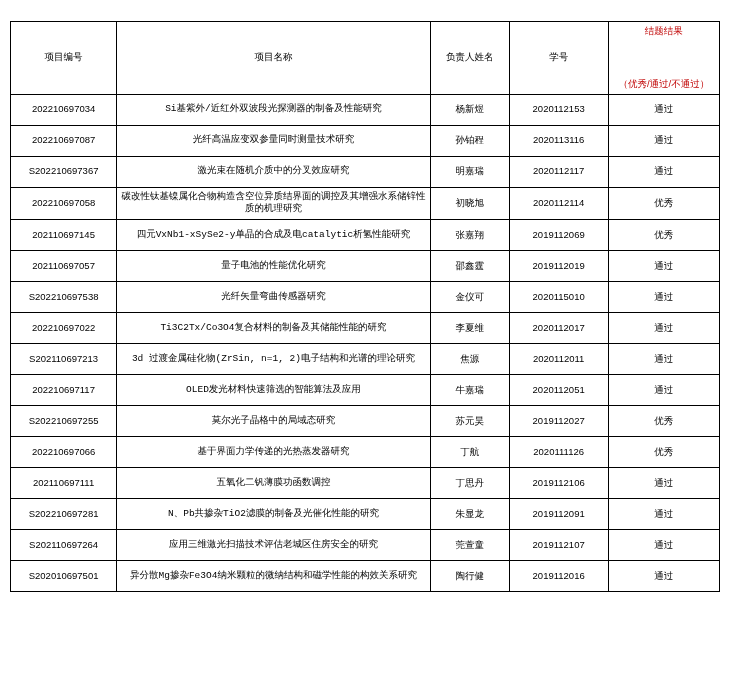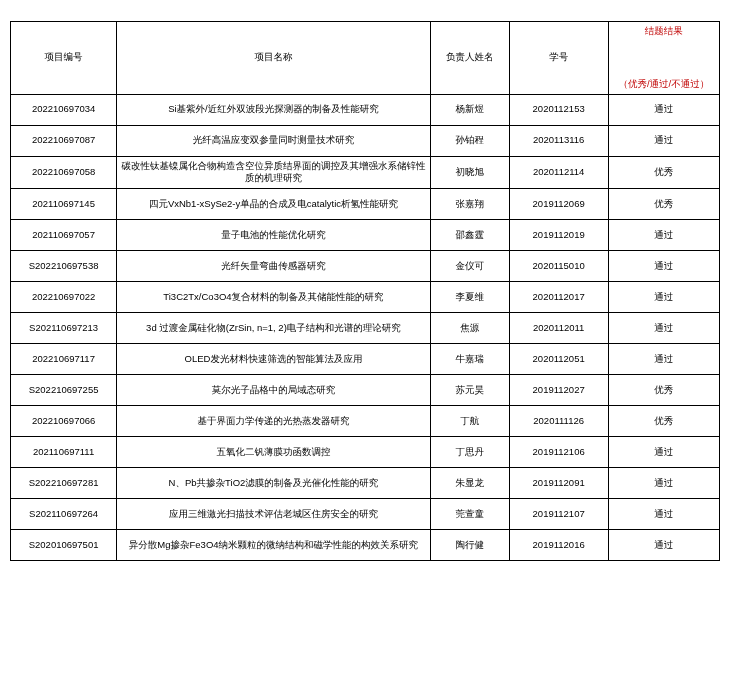--- a/index.html
+++ b/index.html
@@ -50,20 +50,21 @@
   .col-res  { width: 110px; }
 
   .hdr-red {
     color: #c00000;
   }
   .hdr-red .hdr-line1 { display: block; }
   .hdr-red .hdr-line2 { display: block; margin-top: 40px; }
   .name-cell {
     font-size: 9.5px;
     line-height: 1.45;
+    font-family: Liberation Mono, monospace;
   }
 </style>
 </head>
 <body>
 
 <div class="page">
   <table class="grid">
     <colgroup>
       <col class="col-no">
       <col class="col-name">
@@ -92,20 +93,27 @@
           <td>通过</td>
         </tr>
         <tr>
           <td>202210697087</td>
           <td class="name-cell">光纤高温应变双参量同时测量技术研究</td>
           <td>孙铂程</td>
           <td>2020113116</td>
           <td>通过</td>
         </tr>
         <tr>
+          <td>S202210697367</td>
+          <td class="name-cell">激光束在随机介质中的分叉效应研究</td>
+          <td>明嘉瑞</td>
+          <td>2020112117</td>
+          <td>通过</td>
+        </tr>
+        <tr>
           <td>202210697058</td>
           <td class="name-cell">碳改性钛基镍属化合物构造含空位异质结界面的调控及其增强水系储锌性质的机理研究</td>
           <td>初晓旭</td>
           <td>2020112114</td>
           <td>优秀</td>
         </tr>
         <tr>
           <td>202110697145</td>
           <td class="name-cell">四元VxNb1-xSySe2-y单晶的合成及电catalytic析氢性能研究</td>
           <td>张嘉翔</td>

